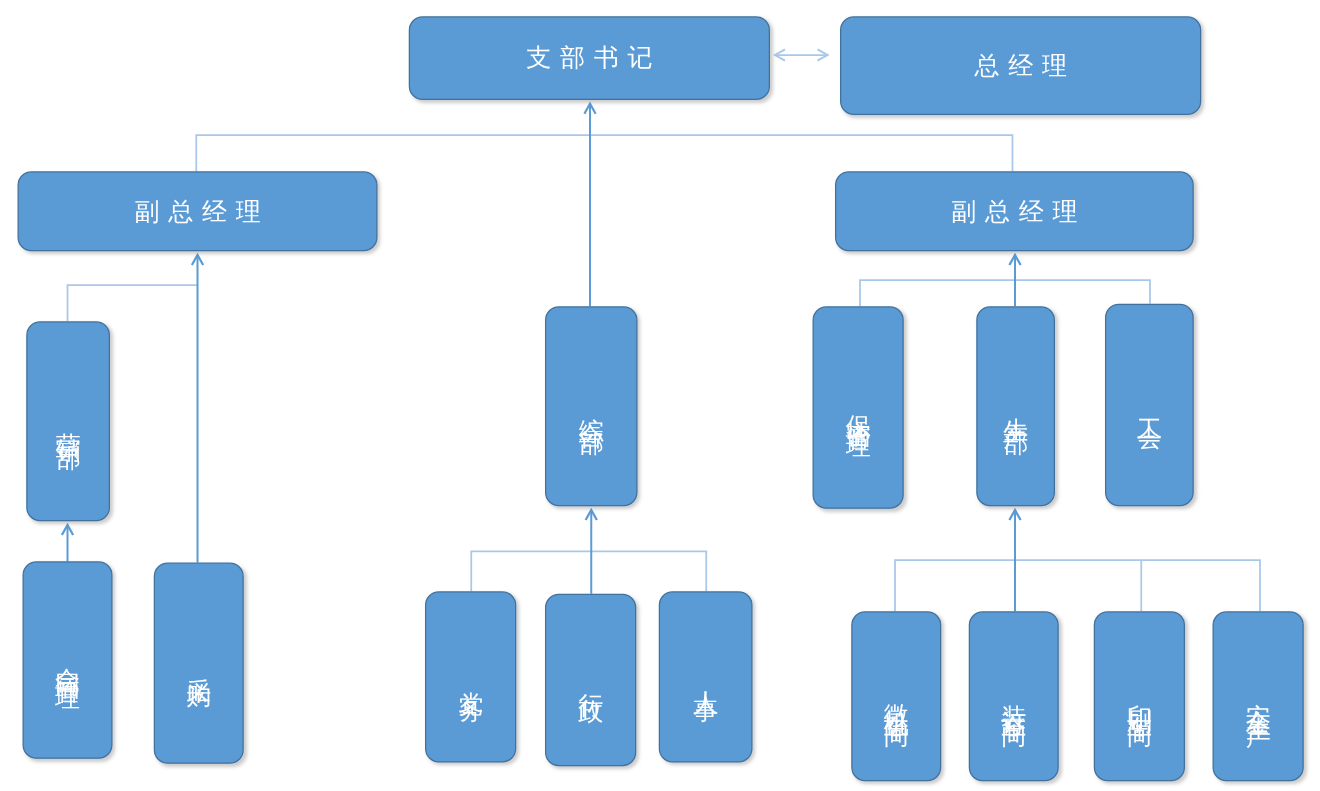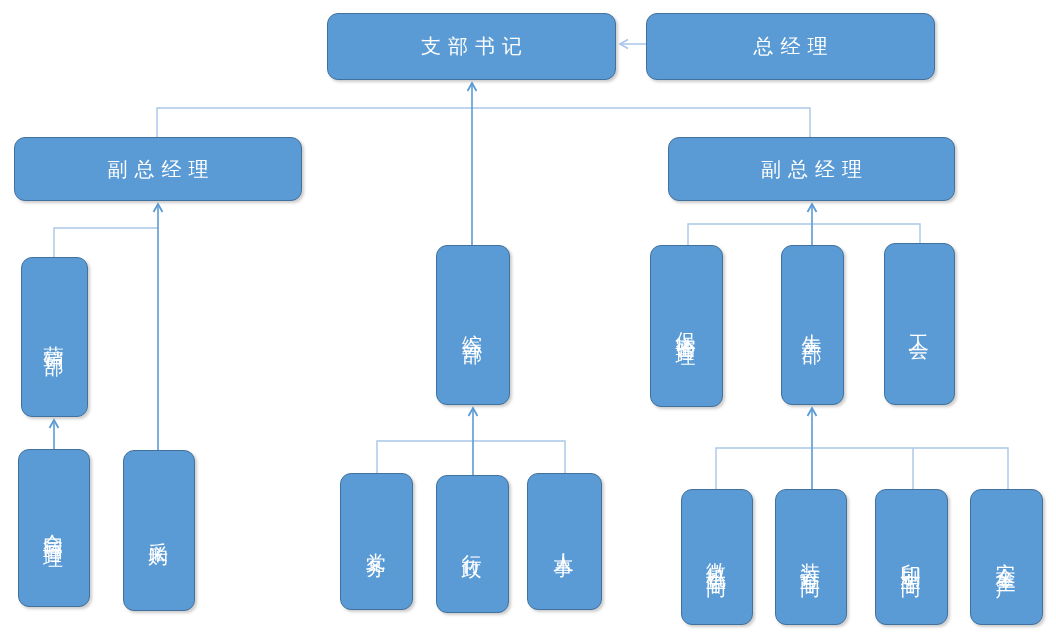--- a/index.html
+++ b/index.html
@@ -53,21 +53,21 @@
 
     <path class="cS" d="M472 245 L472 83" marker-end="url(#aS)"></path>
     <path class="cS" d="M158 450 L158 204" marker-end="url(#aS)"></path>
     <path class="cS" d="M54 449 L54 420" marker-end="url(#aS)"></path>
     <path class="cS" d="M473 475 L473 408" marker-end="url(#aS)"></path>
     <path class="cS" d="M812 245 L812 204" marker-end="url(#aS)"></path>
     <path class="cS" d="M812 489 L812 408" marker-end="url(#aS)"></path>
   </svg>
 
   <div class="node" style="left:327px;top:13px;width:289px;height:67px">支部书记</div>
-  <div class="node" style="left:646px;top:13px;width:289px;height:67px">总经理</div>
+  <div class="node" style="left:672px;top:13px;width:289px;height:79px">总经理</div>
   <div class="node" style="left:14px;top:137px;width:288px;height:64px">副总经理</div>
   <div class="node" style="left:668px;top:137px;width:287px;height:64px">副总经理</div>
 
   <div class="node v" style="left:436px;top:245px;width:74px;height:160px">综合部</div>
   <div class="node v" style="left:21px;top:257px;width:67px;height:160px">营销部</div>
   <div class="node v" style="left:18px;top:449px;width:72px;height:158px">合同管理</div>
   <div class="node v" style="left:123px;top:450px;width:72px;height:161px">采购</div>
 
   <div class="node v" style="left:650px;top:245px;width:73px;height:162px">保密管理</div>
   <div class="node v" style="left:781px;top:245px;width:63px;height:160px">生产部</div>

